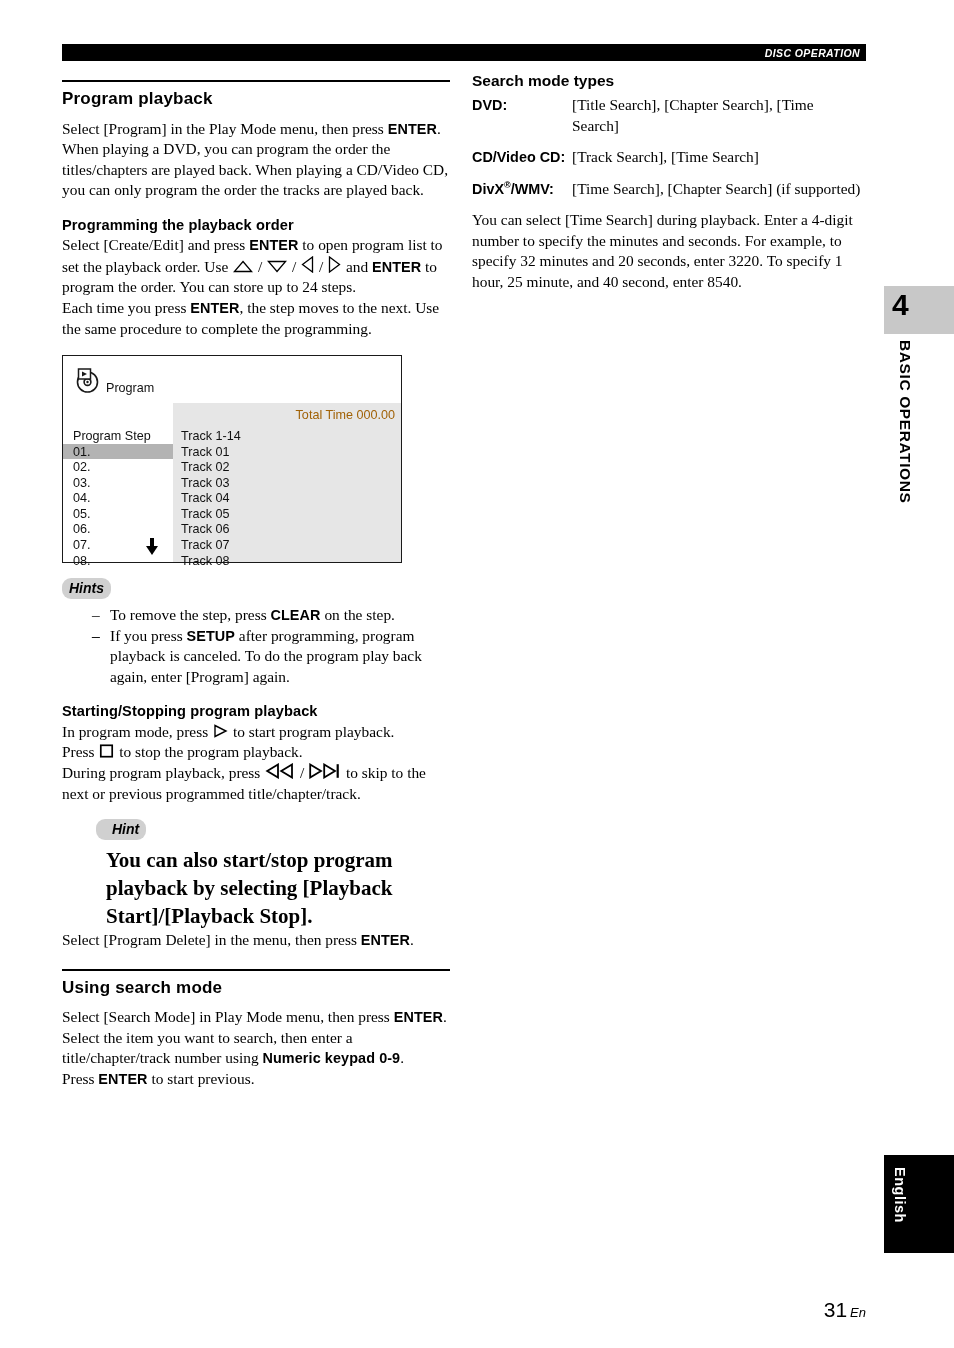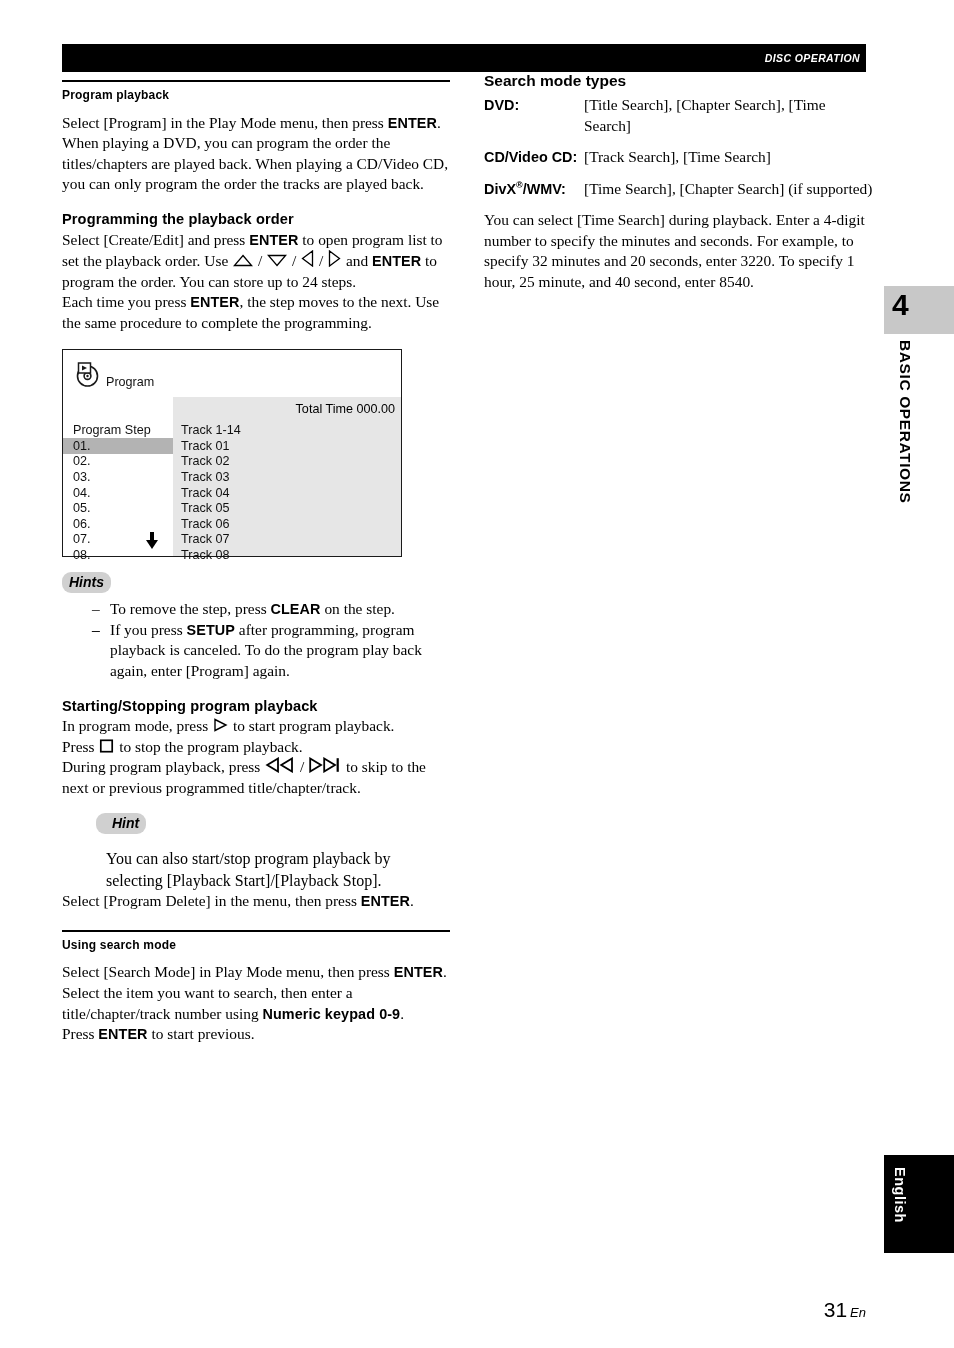--- a/index.html
+++ b/index.html
@@ -15,21 +15,21 @@
     color: #000000;
     overflow: hidden;
   }
 
   
   .header-bar {
     position: absolute;
     left: 62px;
     top: 44px;
     width: 804px;
-    height: 28px;
+    height: 17px;
     background: #000000;
   }
   .header-bar .runhead {
     position: absolute;
     right: 6px;
     top: 50%;
     transform: translateY(-50%);
     color: #ffffff;
     font-family: "Liberation Sans", sans-serif;
     font-weight: bold;
@@ -41,35 +41,35 @@
 
   
   .col-left {
     position: absolute;
     left: 62px;
     top: 80px;
     width: 388px;
   }
   .col-right {
     position: absolute;
-    left: 484px;
+    left: 472px;
     top: 72px;
     width: 392px;
   }
 
   
   .rule-major {
     border-top: 2.2px solid #000;
     margin: 0 0 7px 0;
     height: 0;
   }
   h1.sec {
     font-family: "Liberation Sans", sans-serif;
     font-weight: bold;
-    font-size: 12px;
+    font-size: 17px;
     letter-spacing: 0.2px;
     margin: 0 0 10px 0;
     line-height: 1.15;
   }
   h2.sub {
     font-family: "Liberation Sans", sans-serif;
     font-weight: bold;
     font-size: 14.6px;
     letter-spacing: 0.1px;
     margin: 16px 0 1px 0;
@@ -136,21 +136,21 @@
     top: 47px;
     right: 0;
     bottom: 0;
     background: #e6e6e6;
   }
   .fig-total {
     position: absolute;
     right: 6px;
     top: 52px;
     font-size: 12.6px;
-    color: #000000;
+    color: #a16207;
     white-space: nowrap;
   }
   .fig-rows {
     position: absolute;
     left: 0;
     top: 72px;
     right: 0;
   }
   .fig-row {
     position: relative;
@@ -211,23 +211,24 @@
     padding-left: 48px;
     font-size: 15.4px;
     line-height: 1.335;
   }
   .hint-list li .dash {
     position: absolute;
     left: 30px;
     top: 0;
   }
   .hint-para {
-    margin: 8px 0 0 44px;
-    font-size: 16px;
+    margin: 0 0 0 44px;
+    font-size: 21px;
     line-height: 1.335;
+    font-weight: bold;
   }
 
   
   .deflist { margin: 4px 0 0 0; }
   .defrow {
     display: flex;
     align-items: flex-start;
     margin-bottom: 11px;
   }
   .defrow .term {

